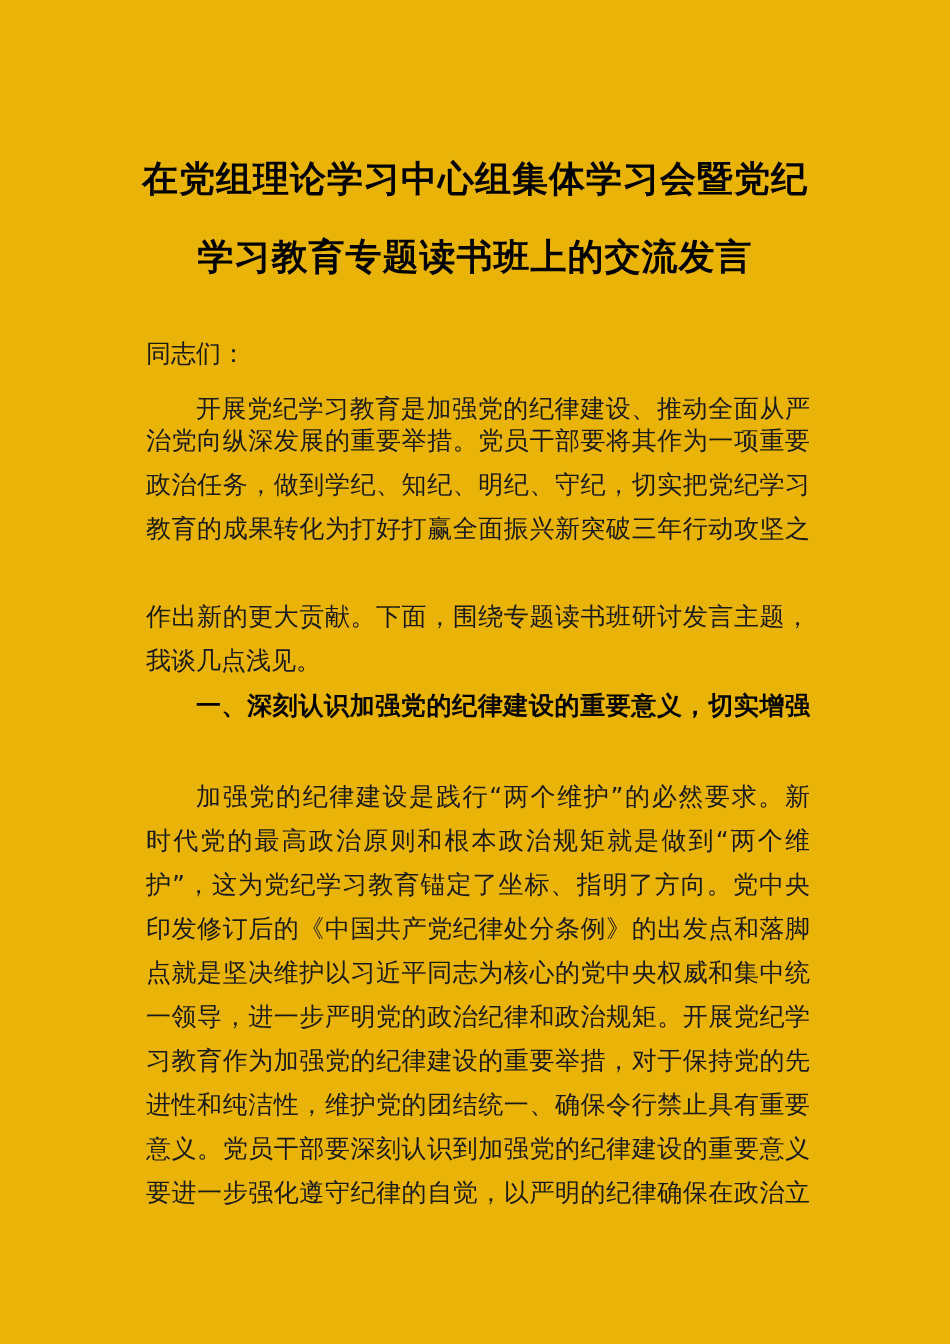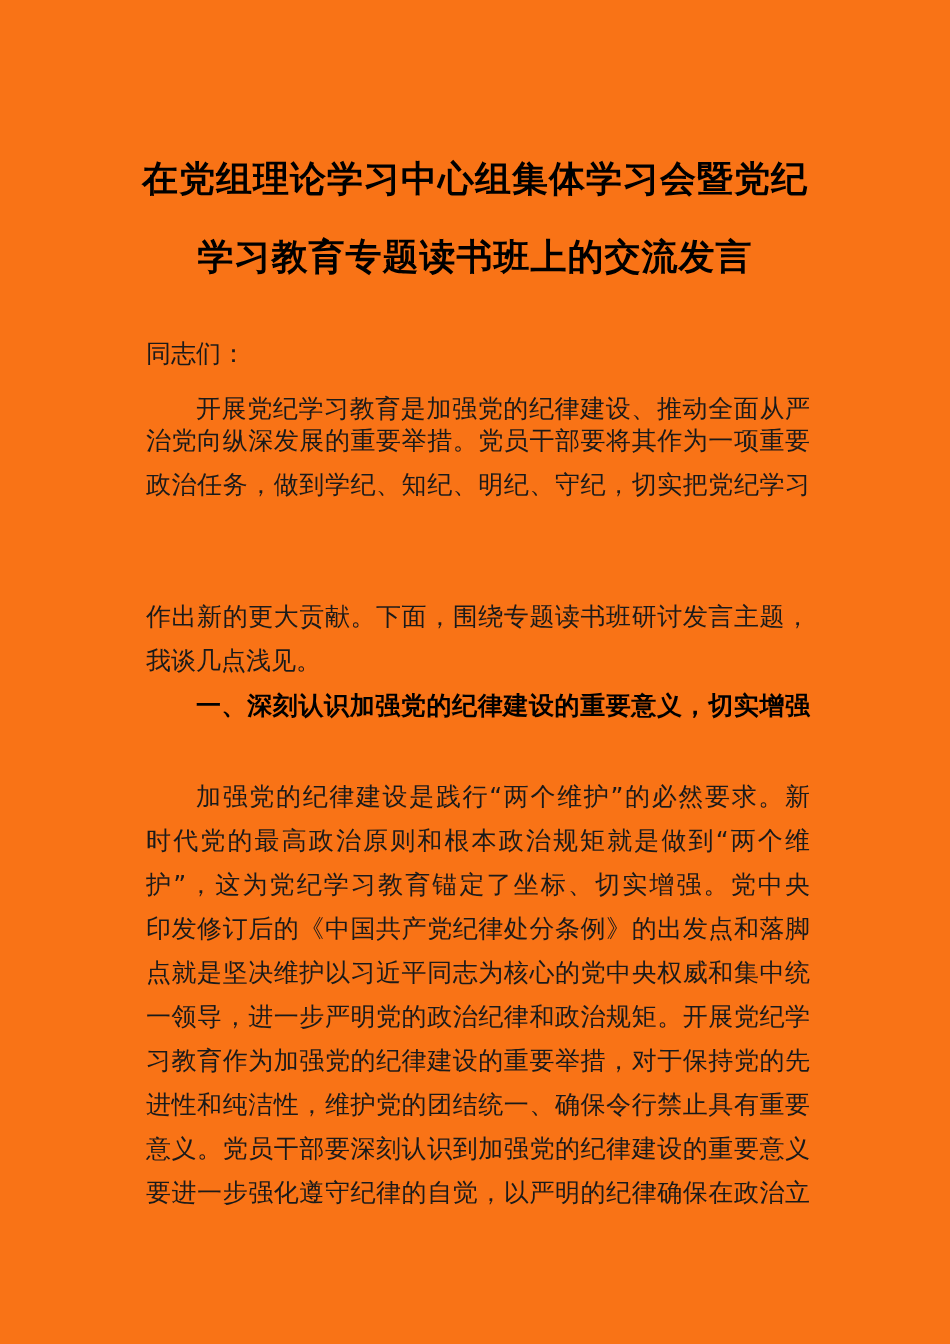--- a/index.html
+++ b/index.html
@@ -13,21 +13,21 @@
     position: relative;
     overflow: hidden;
     font-family: "DejaVu Serif", "Liberation Serif", serif;
     color: #111111;
   }
   .page {
     position: absolute;
     left: 0; top: 0;
     width: 950px;
     height: 1344px;
-    background: #f97316;
+    background: #eab308;
   }
   .title-line {
     position: absolute;
     left: 0;
     width: 950px;
     text-align: center;
     font-family: "DejaVu Serif", "Liberation Serif", serif;
     font-weight: bold;
     font-size: 36px;
     line-height: 44px;
@@ -66,28 +66,29 @@
 <div class="page">
 
   <div class="title-line" style="top:156px;">在党组理论学习中心组集体学习会暨党纪</div>
   <div class="title-line" style="top:234px;">学习教育专题读书班上的交流发言</div>
 
   <div class="line last" style="top:338px;">同志们：</div>
 
   <div class="line indent" style="top:381px;margin-top:12px;">开展党纪学习教育是加强党的纪律建设、推动全面从严</div>
   <div class="line" style="top:425px;">治党向纵深发展的重要举措。党员干部要将其作为一项重要</div>
   <div class="line" style="top:469px;">政治任务，做到学纪、知纪、明纪、守纪，切实把党纪学习</div>
+  <div class="line" style="top:513px;">教育的成果转化为打好打赢全面振兴新突破三年行动攻坚之</div>
   <div class="line" style="top:601px;">作出新的更大贡献。下面，围绕专题读书班研讨发言主题，</div>
   <div class="line last" style="top:645px;">我谈几点浅见。</div>
 
   <div class="line indent heading" style="top:690px;">一、深刻认识加强党的纪律建设的重要意义，切实增强</div>
 
   <div class="line indent" style="top:781px;">加强党的纪律建设是践行“两个维护”的必然要求。新</div>
   <div class="line" style="top:825px;">时代党的最高政治原则和根本政治规矩就是做到“两个维</div>
-  <div class="line" style="top:869px;">护”，这为党纪学习教育锚定了坐标、切实增强。党中央</div>
+  <div class="line" style="top:869px;">护”，这为党纪学习教育锚定了坐标、指明了方向。党中央</div>
   <div class="line" style="top:913px;">印发修订后的《中国共产党纪律处分条例》的出发点和落脚</div>
   <div class="line" style="top:957px;">点就是坚决维护以习近平同志为核心的党中央权威和集中统</div>
   <div class="line" style="top:1001px;">一领导，进一步严明党的政治纪律和政治规矩。开展党纪学</div>
   <div class="line" style="top:1045px;">习教育作为加强党的纪律建设的重要举措，对于保持党的先</div>
   <div class="line" style="top:1089px;">进性和纯洁性，维护党的团结统一、确保令行禁止具有重要</div>
   <div class="line" style="top:1133px;">意义。党员干部要深刻认识到加强党的纪律建设的重要意义</div>
   <div class="line" style="top:1177px;">要进一步强化遵守纪律的自觉，以严明的纪律确保在政治立</div>
 
 </div>
 

